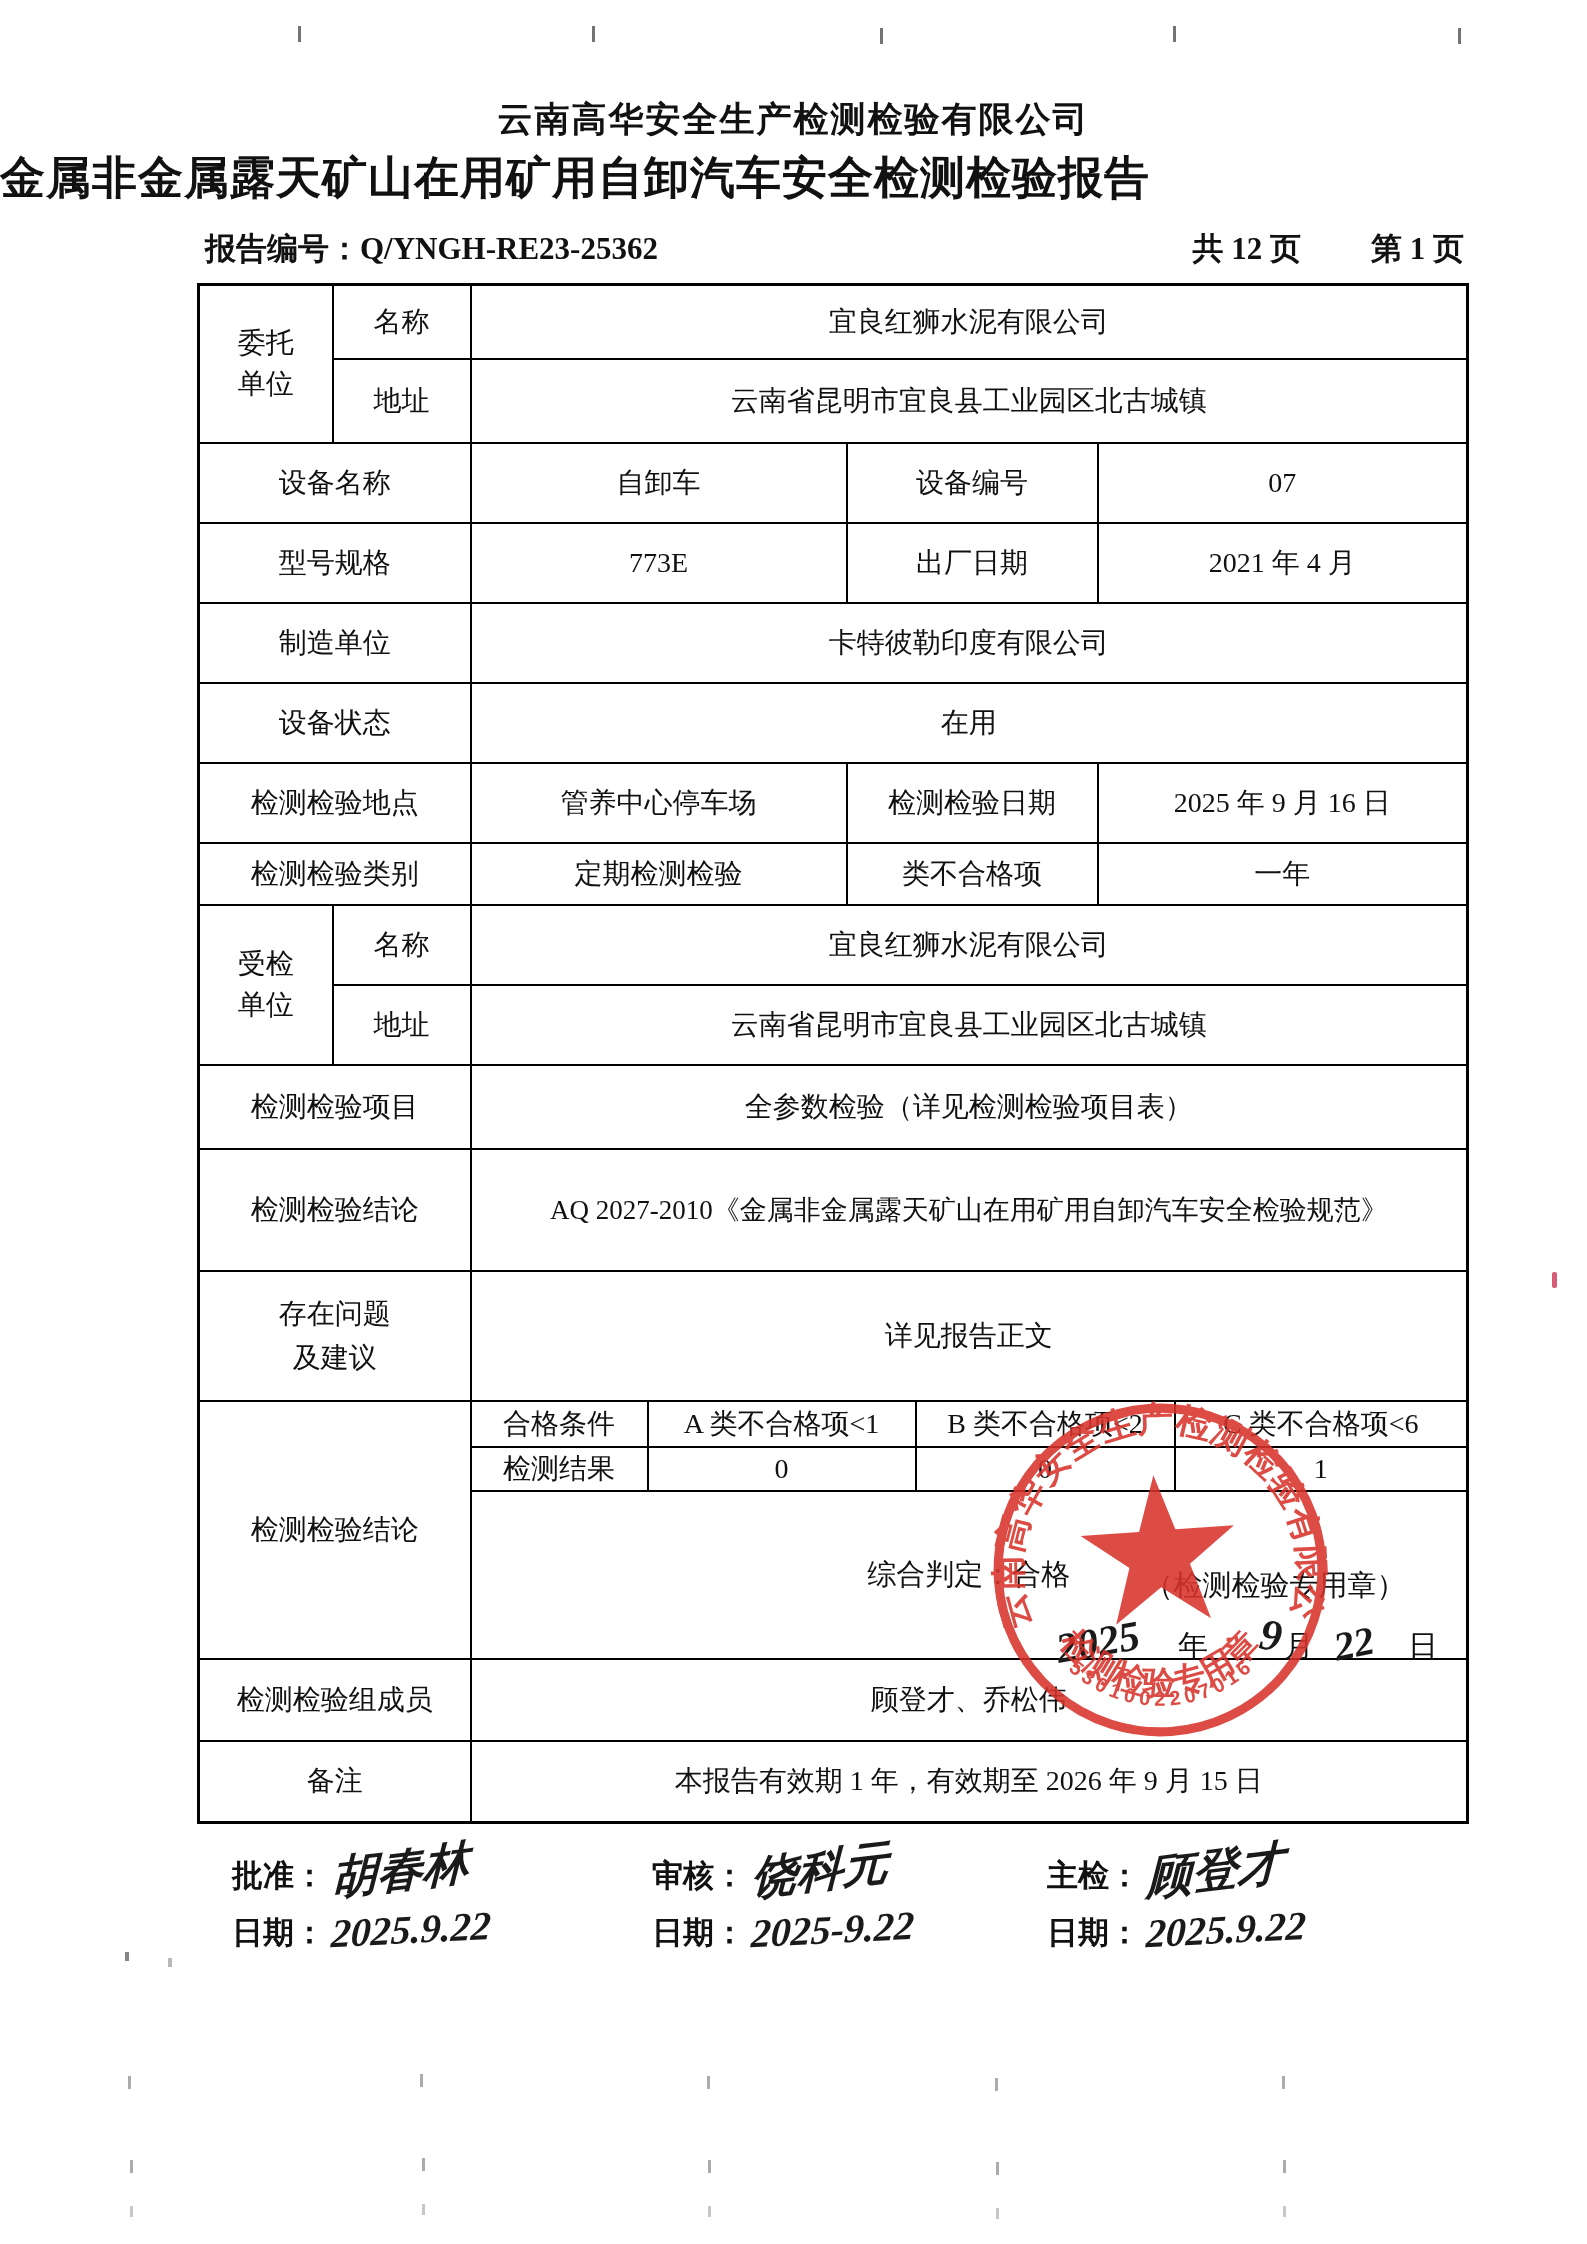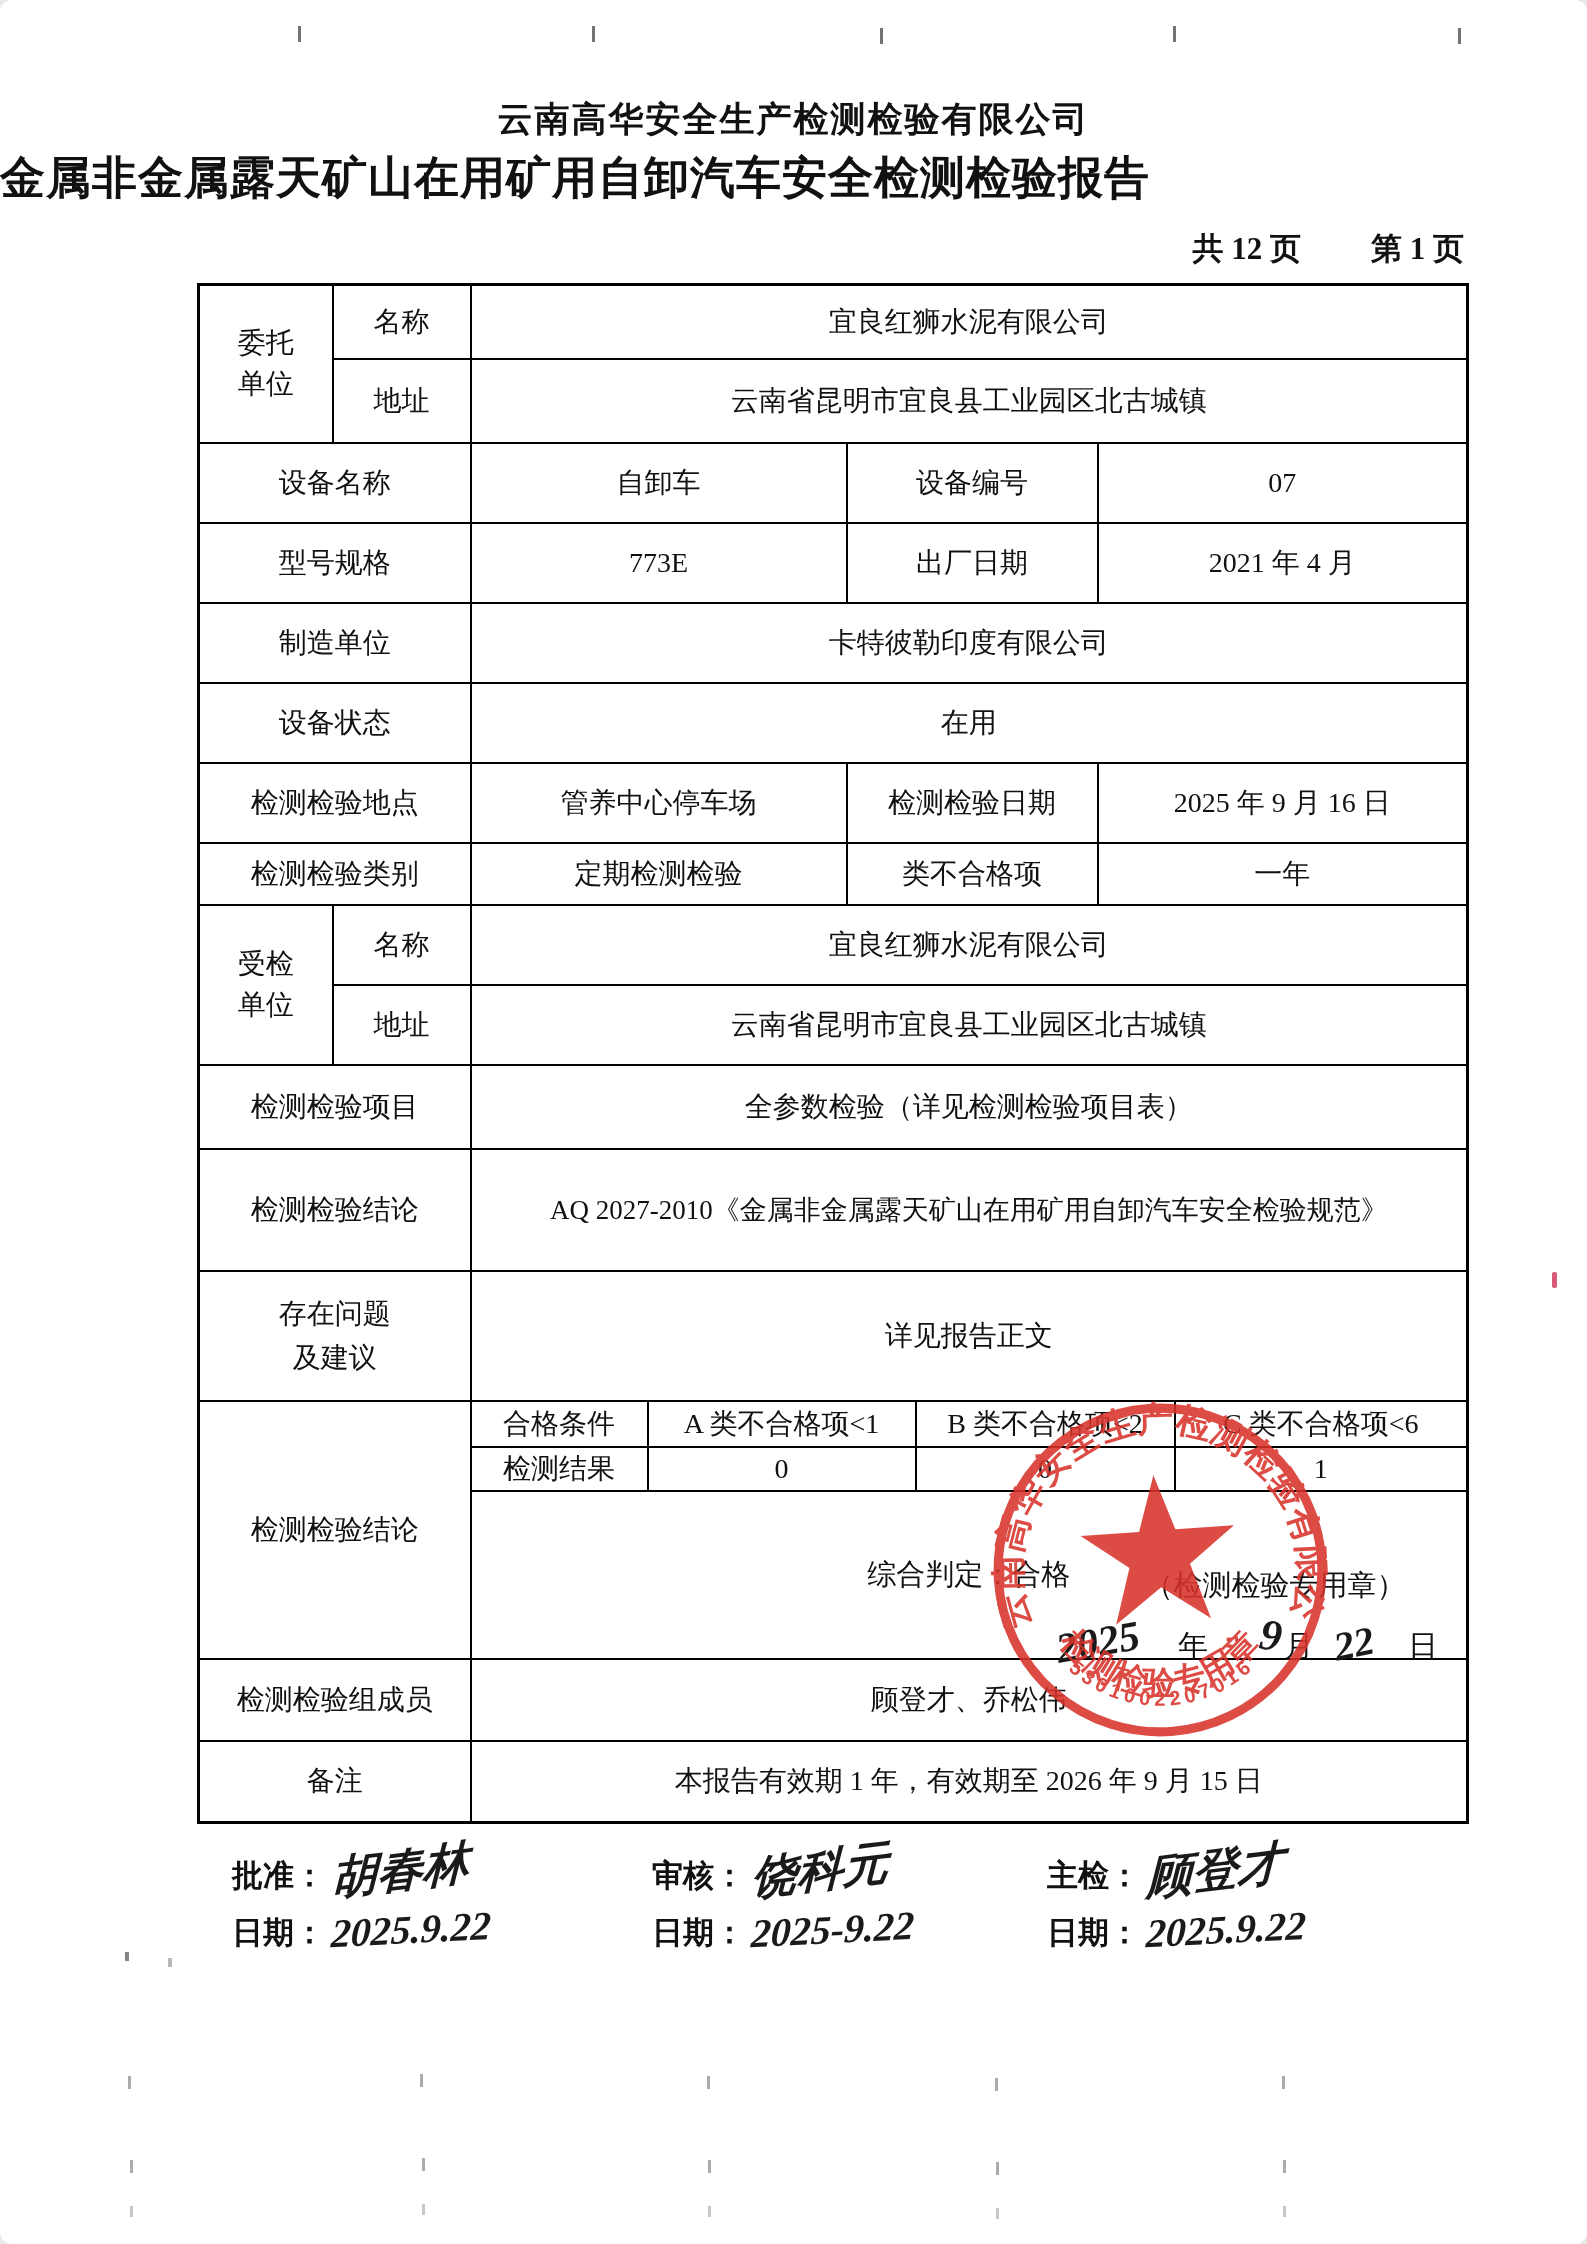--- a/index.html
+++ b/index.html
@@ -3,21 +3,20 @@
 <meta charset="utf-8">
 <style>
   html,body{margin:0;padding:0;background:#e8e8e8;}
   .page{
     position:relative;
     width:1587px;height:2244px;
     background:#ffffff;
     font-family:"Liberation Serif","DejaVu Serif",serif;
     color:#111;
     overflow:hidden;
-    border-radius:12px;
   }
   
   .company{
     position:absolute;left:0;top:96px;width:100%;
     text-align:center;font-size:35px;font-weight:bold;letter-spacing:2px;
   }
   .main-title{
     position:absolute;left:0;top:148px;width:100%;
     text-align:left;font-size:45px;font-weight:bold;letter-spacing:1px;
   }
@@ -90,20 +89,21 @@
 
   <div class="tick" style="left:298px;top:26px;"></div>
   <div class="tick" style="left:592px;top:26px;"></div>
   <div class="tick" style="left:880px;top:28px;"></div>
   <div class="tick" style="left:1173px;top:26px;"></div>
   <div class="tick" style="left:1458px;top:28px;"></div>
 
   <div class="company">云南高华安全生产检测检验有限公司</div>
   <div class="main-title">金属非金属露天矿山在用矿用自卸汽车安全检测检验报告</div>
   <div class="meta-row">
+    <span class="report-no"><span>报告编号：</span><span>Q/YNGH-RE23-25362</span></span>
     <span class="pages"><span style="margin-left:0;">共 12 页</span><span>第 1 页</span></span>
   </div>
 
   <table class="rtable">
     <colgroup>
       <col style="width:134px">
         <col style="width:138px">
         <col style="width:177px">
         <col style="width:199px">
       <col style="width:69px">

